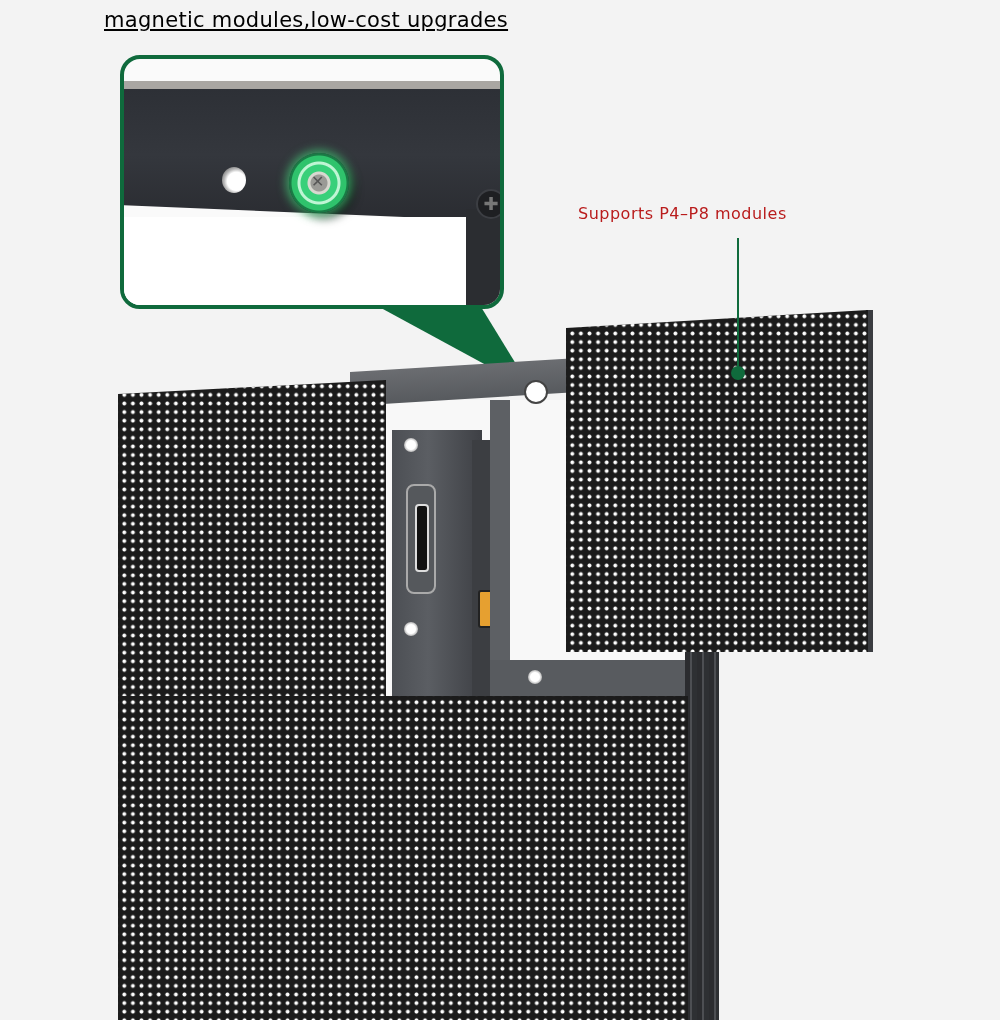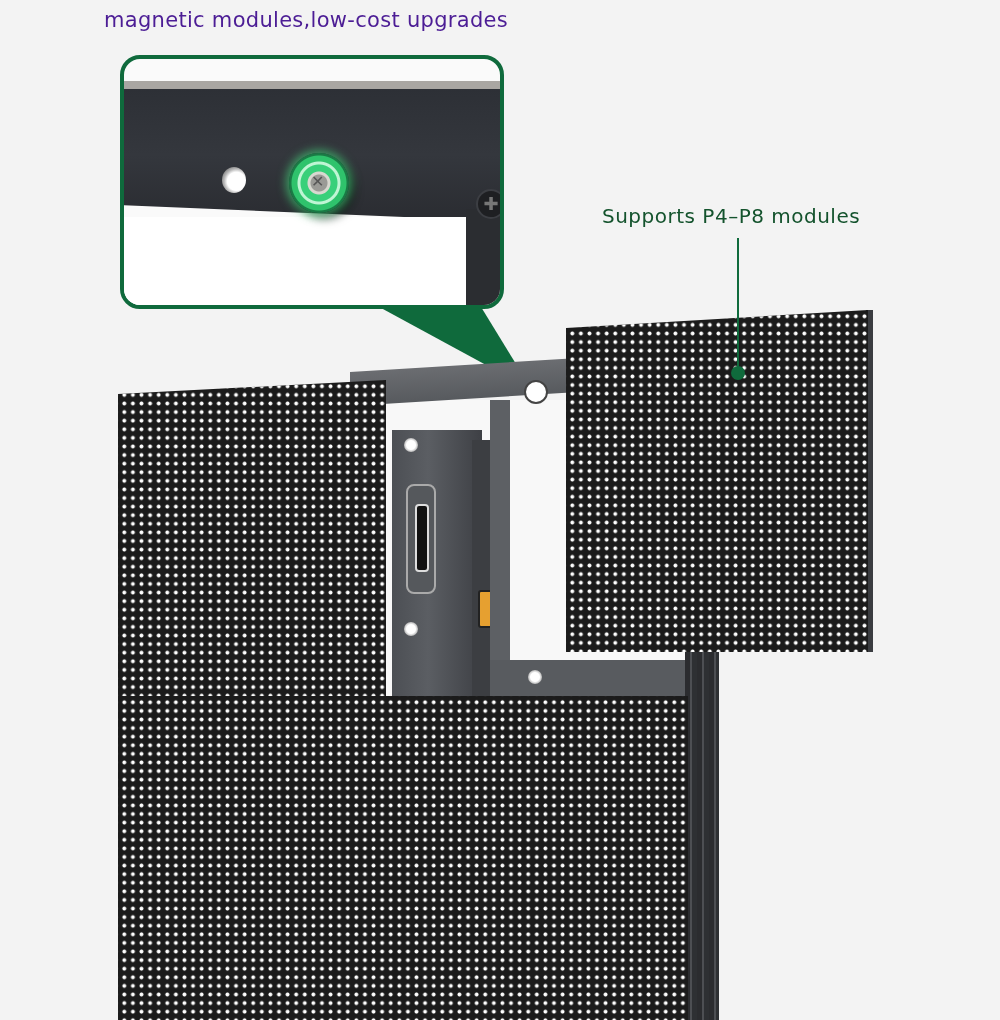--- a/index.html
+++ b/index.html
@@ -4,22 +4,22 @@
 <style>
   html,body{margin:0;padding:0;}
   body{width:1000px;height:1020px;background:#f3f3f3;position:relative;overflow:hidden;font-family:"DejaVu Sans","Liberation Sans",sans-serif;}
   .abs{position:absolute;}
   .leds{
     background-color:#1b1b1b;
     background-image:radial-gradient(circle, #ffffff 0 1.6px, rgba(255,255,255,0.25) 2.1px, transparent 2.6px);
     background-size:8.6px 8.6px;
     background-position:2px 2px;
   }
-  #caption-top{left:104px;top:8px;color:#4c1d95;font-size:21px;letter-spacing:0.3px;white-space:nowrap;}
-  #caption-right{left:578px;top:204px;color:#14532d;font-size:20px;letter-spacing:0.5px;white-space:nowrap;margin-left:24px;}
+  #caption-top{left:104px;top:8px;color:#000000;font-size:21px;letter-spacing:0.3px;white-space:nowrap;text-decoration:underline;}
+  #caption-right{left:578px;top:204px;color:#b91c1c;font-size:16px;letter-spacing:0.5px;white-space:nowrap;}
   #leader-line{left:737px;top:238px;width:2px;height:134px;background:#0f6a3c;}
   #leader-dot{left:731px;top:366px;width:14px;height:14px;border-radius:50%;background:#0f6a3c;}
 
   
   #callout-pointer{left:0;top:0;width:1000px;height:1020px;pointer-events:none;}
   #callout{left:120px;top:55px;width:376px;height:246px;border:4px solid #0f6a3c;border-radius:20px;overflow:hidden;background:#fafafa;}
   #callout .strip{left:0;top:22px;width:100%;height:8px;background:#a9a6a2;}
   #callout .beam{left:0;top:30px;width:100%;height:132px;background:linear-gradient(180deg,#2d3036 0%,#34373d 50%,#2a2c31 100%);clip-path:polygon(0 0,100% 0,100% 100%,0 88%);}
   #callout .post{left:342px;top:150px;width:40px;height:100px;background:#2b2d31;}
   #callout .white{left:0;top:158px;width:342px;height:100px;background:#ffffff;}

